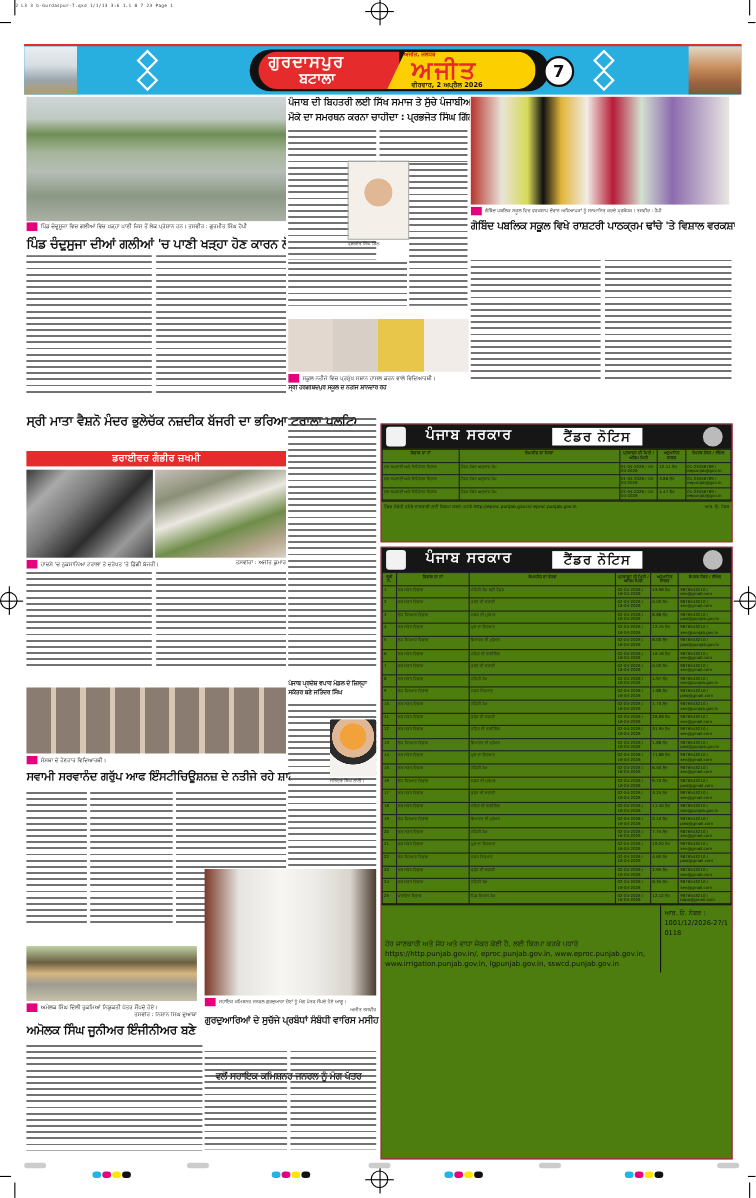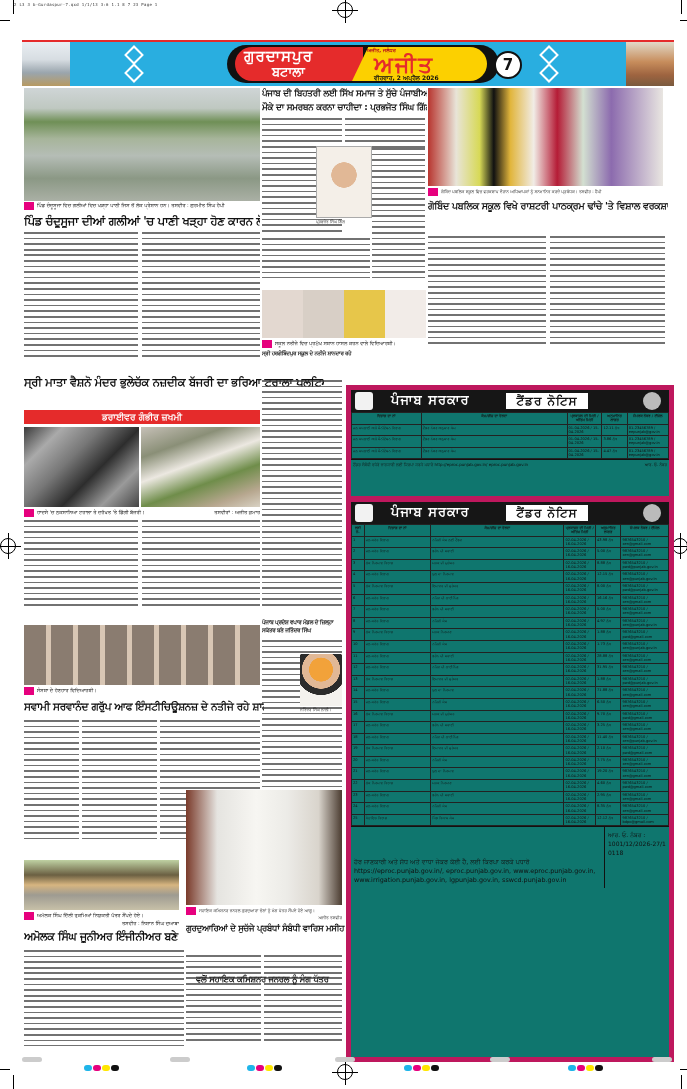--- a/index.html
+++ b/index.html
@@ -39,21 +39,21 @@
   .ph-handover { background:linear-gradient(90deg,#7a3a2a 0%,#e5e4e0 20%,#f7f6f2 45%,#ecebe7 65%,#d9d4cc 85%,#4a3b30 100%); }
   .ph-4faces { background:linear-gradient(90deg,#e3d8d0 0 25%,#d8cfc6 25% 50%,#e7c64a 50% 75%,#f2ece8 75% 100%); }
 
   .cap-mark { display:inline-block; width:10px; height:8px; background:#e6007e; vertical-align:middle; margin-right:3px; }
   .caption { font-size:5px; line-height:7px; color:#111; white-space:nowrap; overflow:hidden; }
   .headline { font-weight:bold; color:#111; white-space:nowrap; overflow:hidden; font-family:"DejaVu Sans", sans-serif; letter-spacing:-0.3px; }
   .col-text { background:repeating-linear-gradient(180deg,#3b3b3b 0 1.7px,transparent 1.7px 5.6px); opacity:0.72; }
   .red-bar { background:#e52b2b; color:#fff; text-align:center; font-weight:bold; }
 
   
-  .tender { border:5px solid #be185d; background:#0f766e; }
+  .tender { border:1px solid #be185d; background:#4d7c0f; }
   .tender-head { background:#161616; height:22px; position:relative; }
   .t-emblem { position:absolute; left:4px; top:2px; width:18px; height:18px; background:#f2f2f2; border-radius:3px; }
   .t-gov { position:absolute; left:40px; top:2px; color:#fff; font-weight:bold; font-size:13px; letter-spacing:1px; }
   .t-box { position:absolute; left:155px; top:3px; width:82px; height:16px; background:#fff; text-align:center; font-weight:bold; font-size:12px; line-height:16px; color:#111; letter-spacing:1px; }
   .t-seal { position:absolute; right:8px; top:2px; width:18px; height:18px; border-radius:50%; background:#bbb; }
   table.tt { border-collapse:collapse; width:100%; table-layout:fixed; }
   table.tt td, table.tt th { border:1px solid #222; font-size:3.6px; line-height:4.3px; padding:1px; vertical-align:top; color:#111; font-weight:normal; overflow:hidden; }
   table.tt th { text-align:center; font-weight:bold; }
   .t-foot { font-size:4px; padding:2px; border-top:1px solid #111; display:flex; justify-content:space-between; }
   .big-foot { border-top:1px solid #111; display:flex; }
@@ -438,21 +438,21 @@
           <td>ਪਿੰਡ ਵਿਕਾਸ ਕੰਮ</td>
           <td>02-04-2026 / 16-04-2026</td>
           <td>12.12 ਲੱਖ</td>
           <td>9876543210 / bdpo@gmail.com</td>
         </tr>
       </tbody>
   </table>
   <div class="big-foot">
     <div class="l">
       <div>ਹੋਰ ਜਾਣਕਾਰੀ ਅਤੇ ਸੋਧ ਅਤੇ ਵਾਧਾ ਜੇਕਰ ਕੋਈ ਹੈ, ਲਈ ਕਿਰਪਾ ਕਰਕੇ ਪਧਾਰੋ</div>
-      <div>https://eproc.punjab.gov.in/, eproc.punjab.gov.in, www.eproc.punjab.gov.in,</div>
+      <div>https://http.punjab.gov.in/, eproc.punjab.gov.in, www.eproc.punjab.gov.in,</div>
       <div>www.irrigation.punjab.gov.in, lgpunjab.gov.in, sswcd.punjab.gov.in</div>
     </div>
     <div class="r">
       <div>ਆਰ. ਓ. ਨੰਬਰ :</div>
       <div style="word-break:break-all;">1001/12/2026-27/10118</div>
     </div>
   </div>
 </div>
 
 <div class="abs greybar" style="left:22px;top:1057px;"></div>

